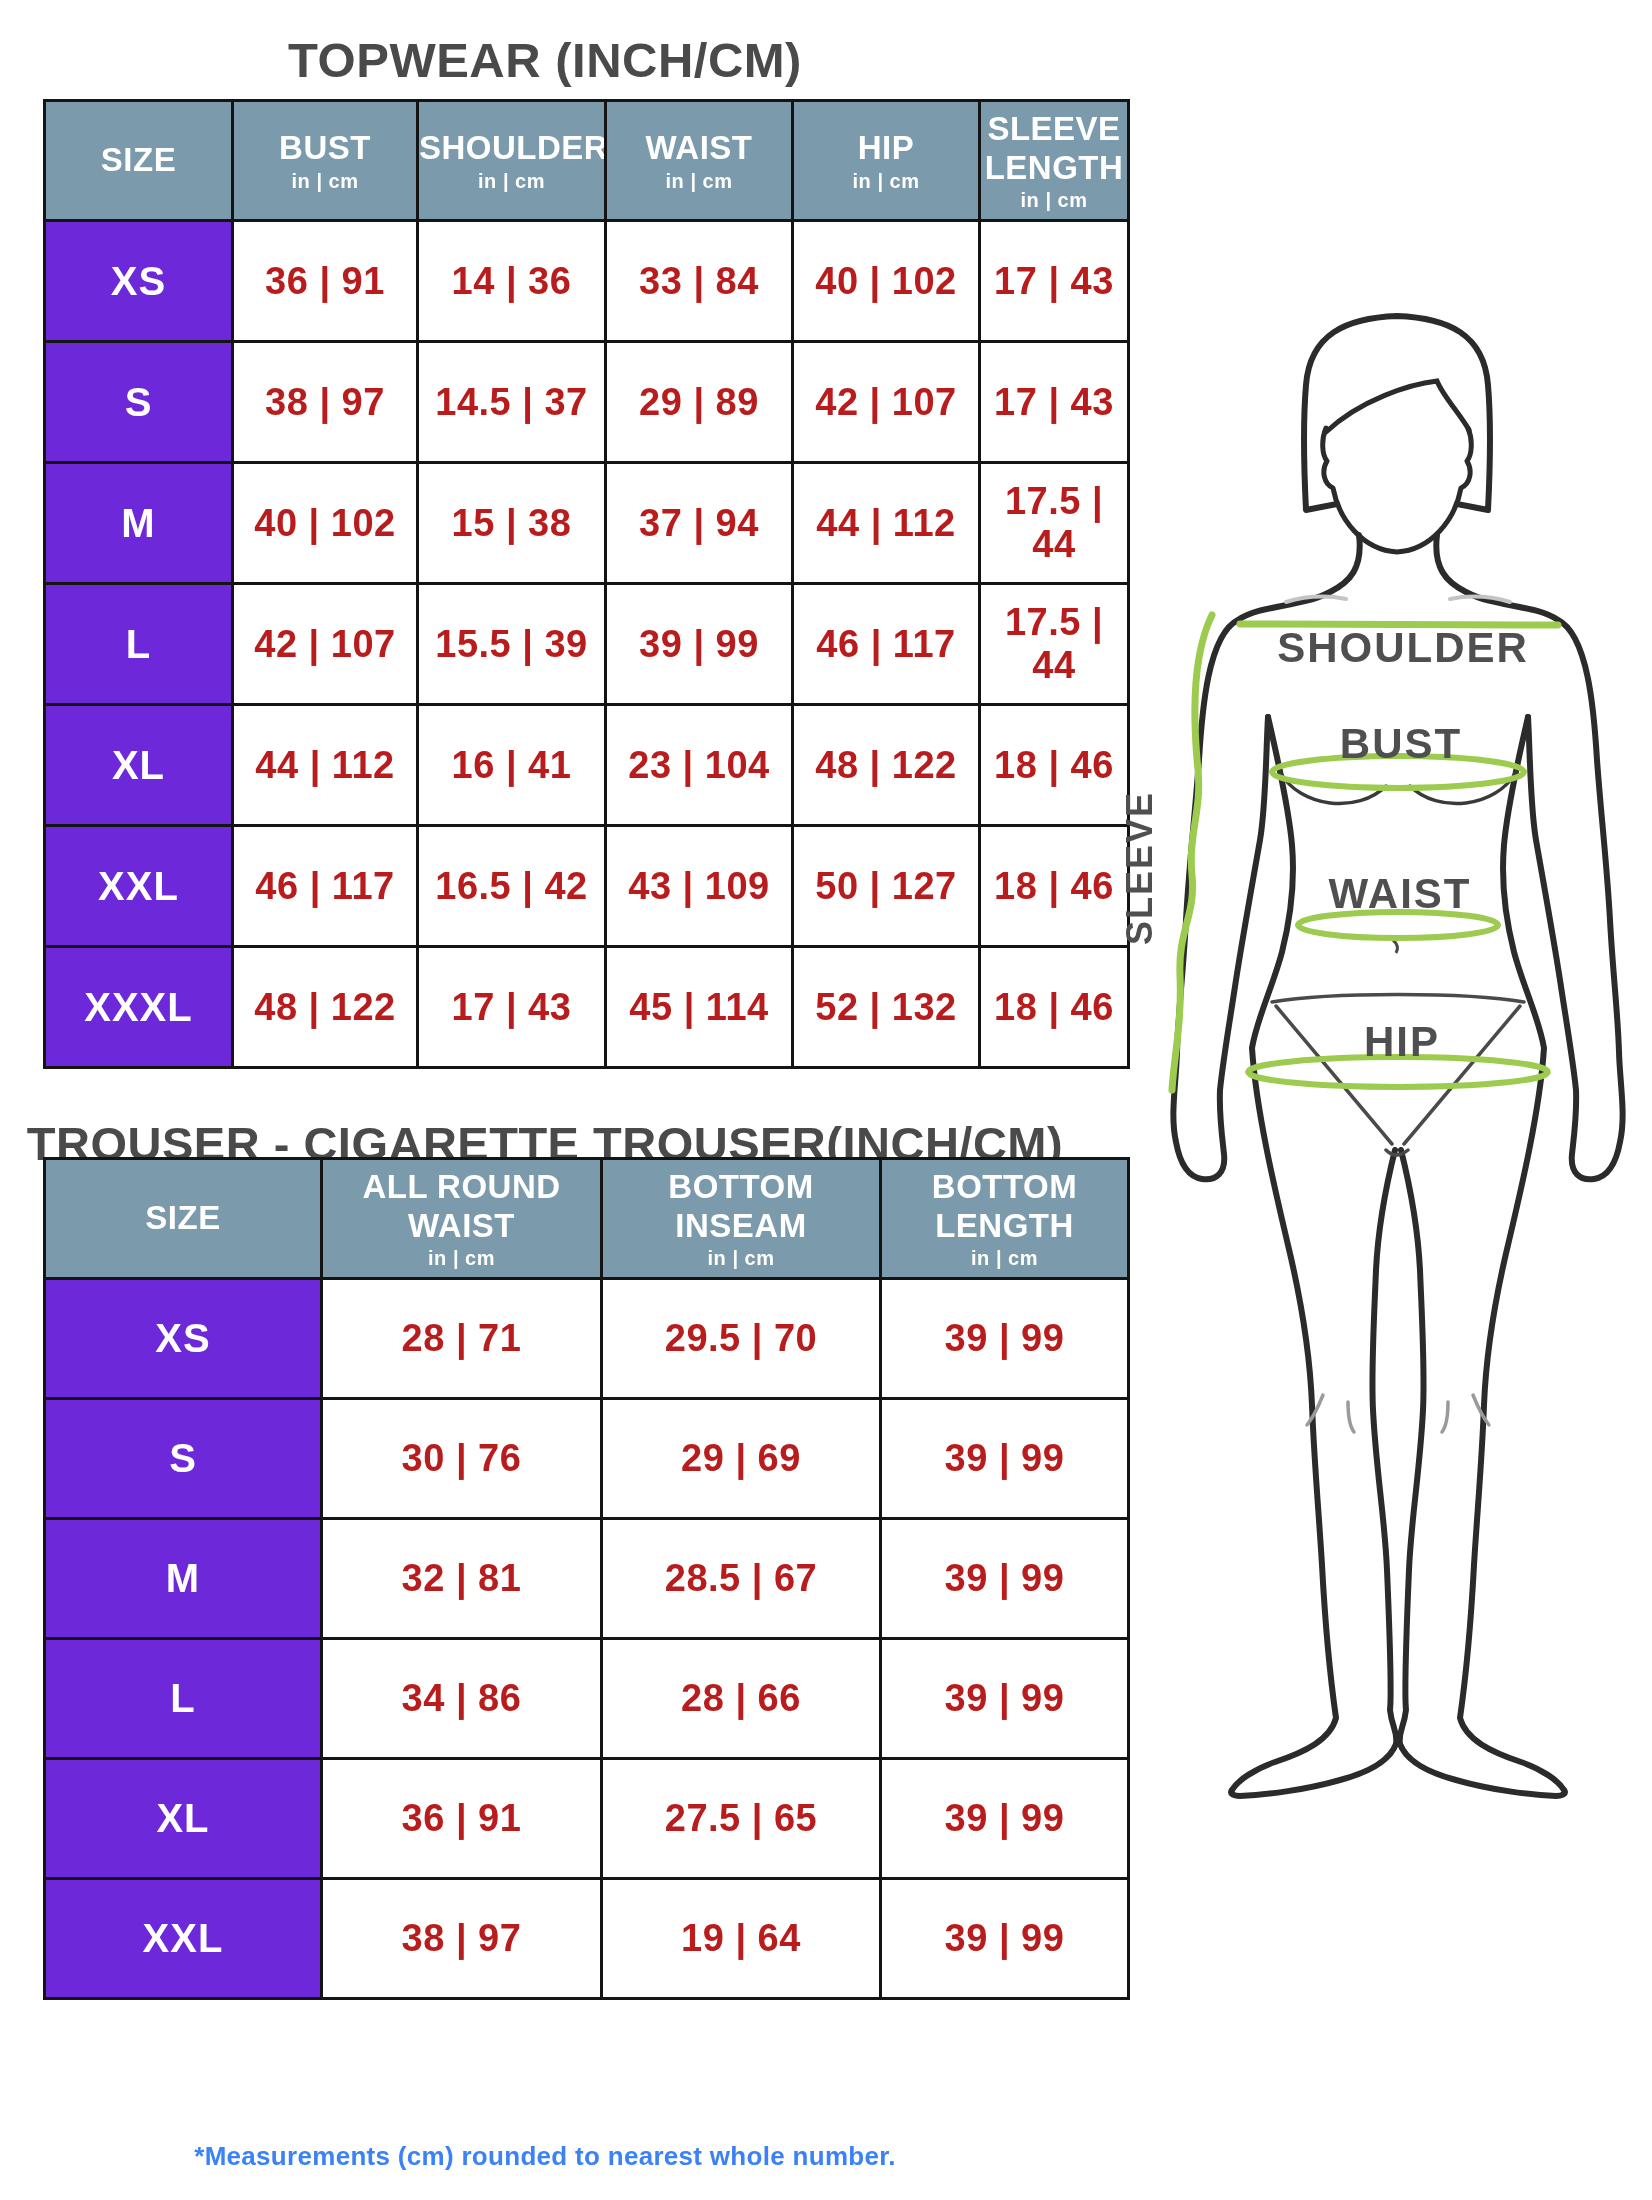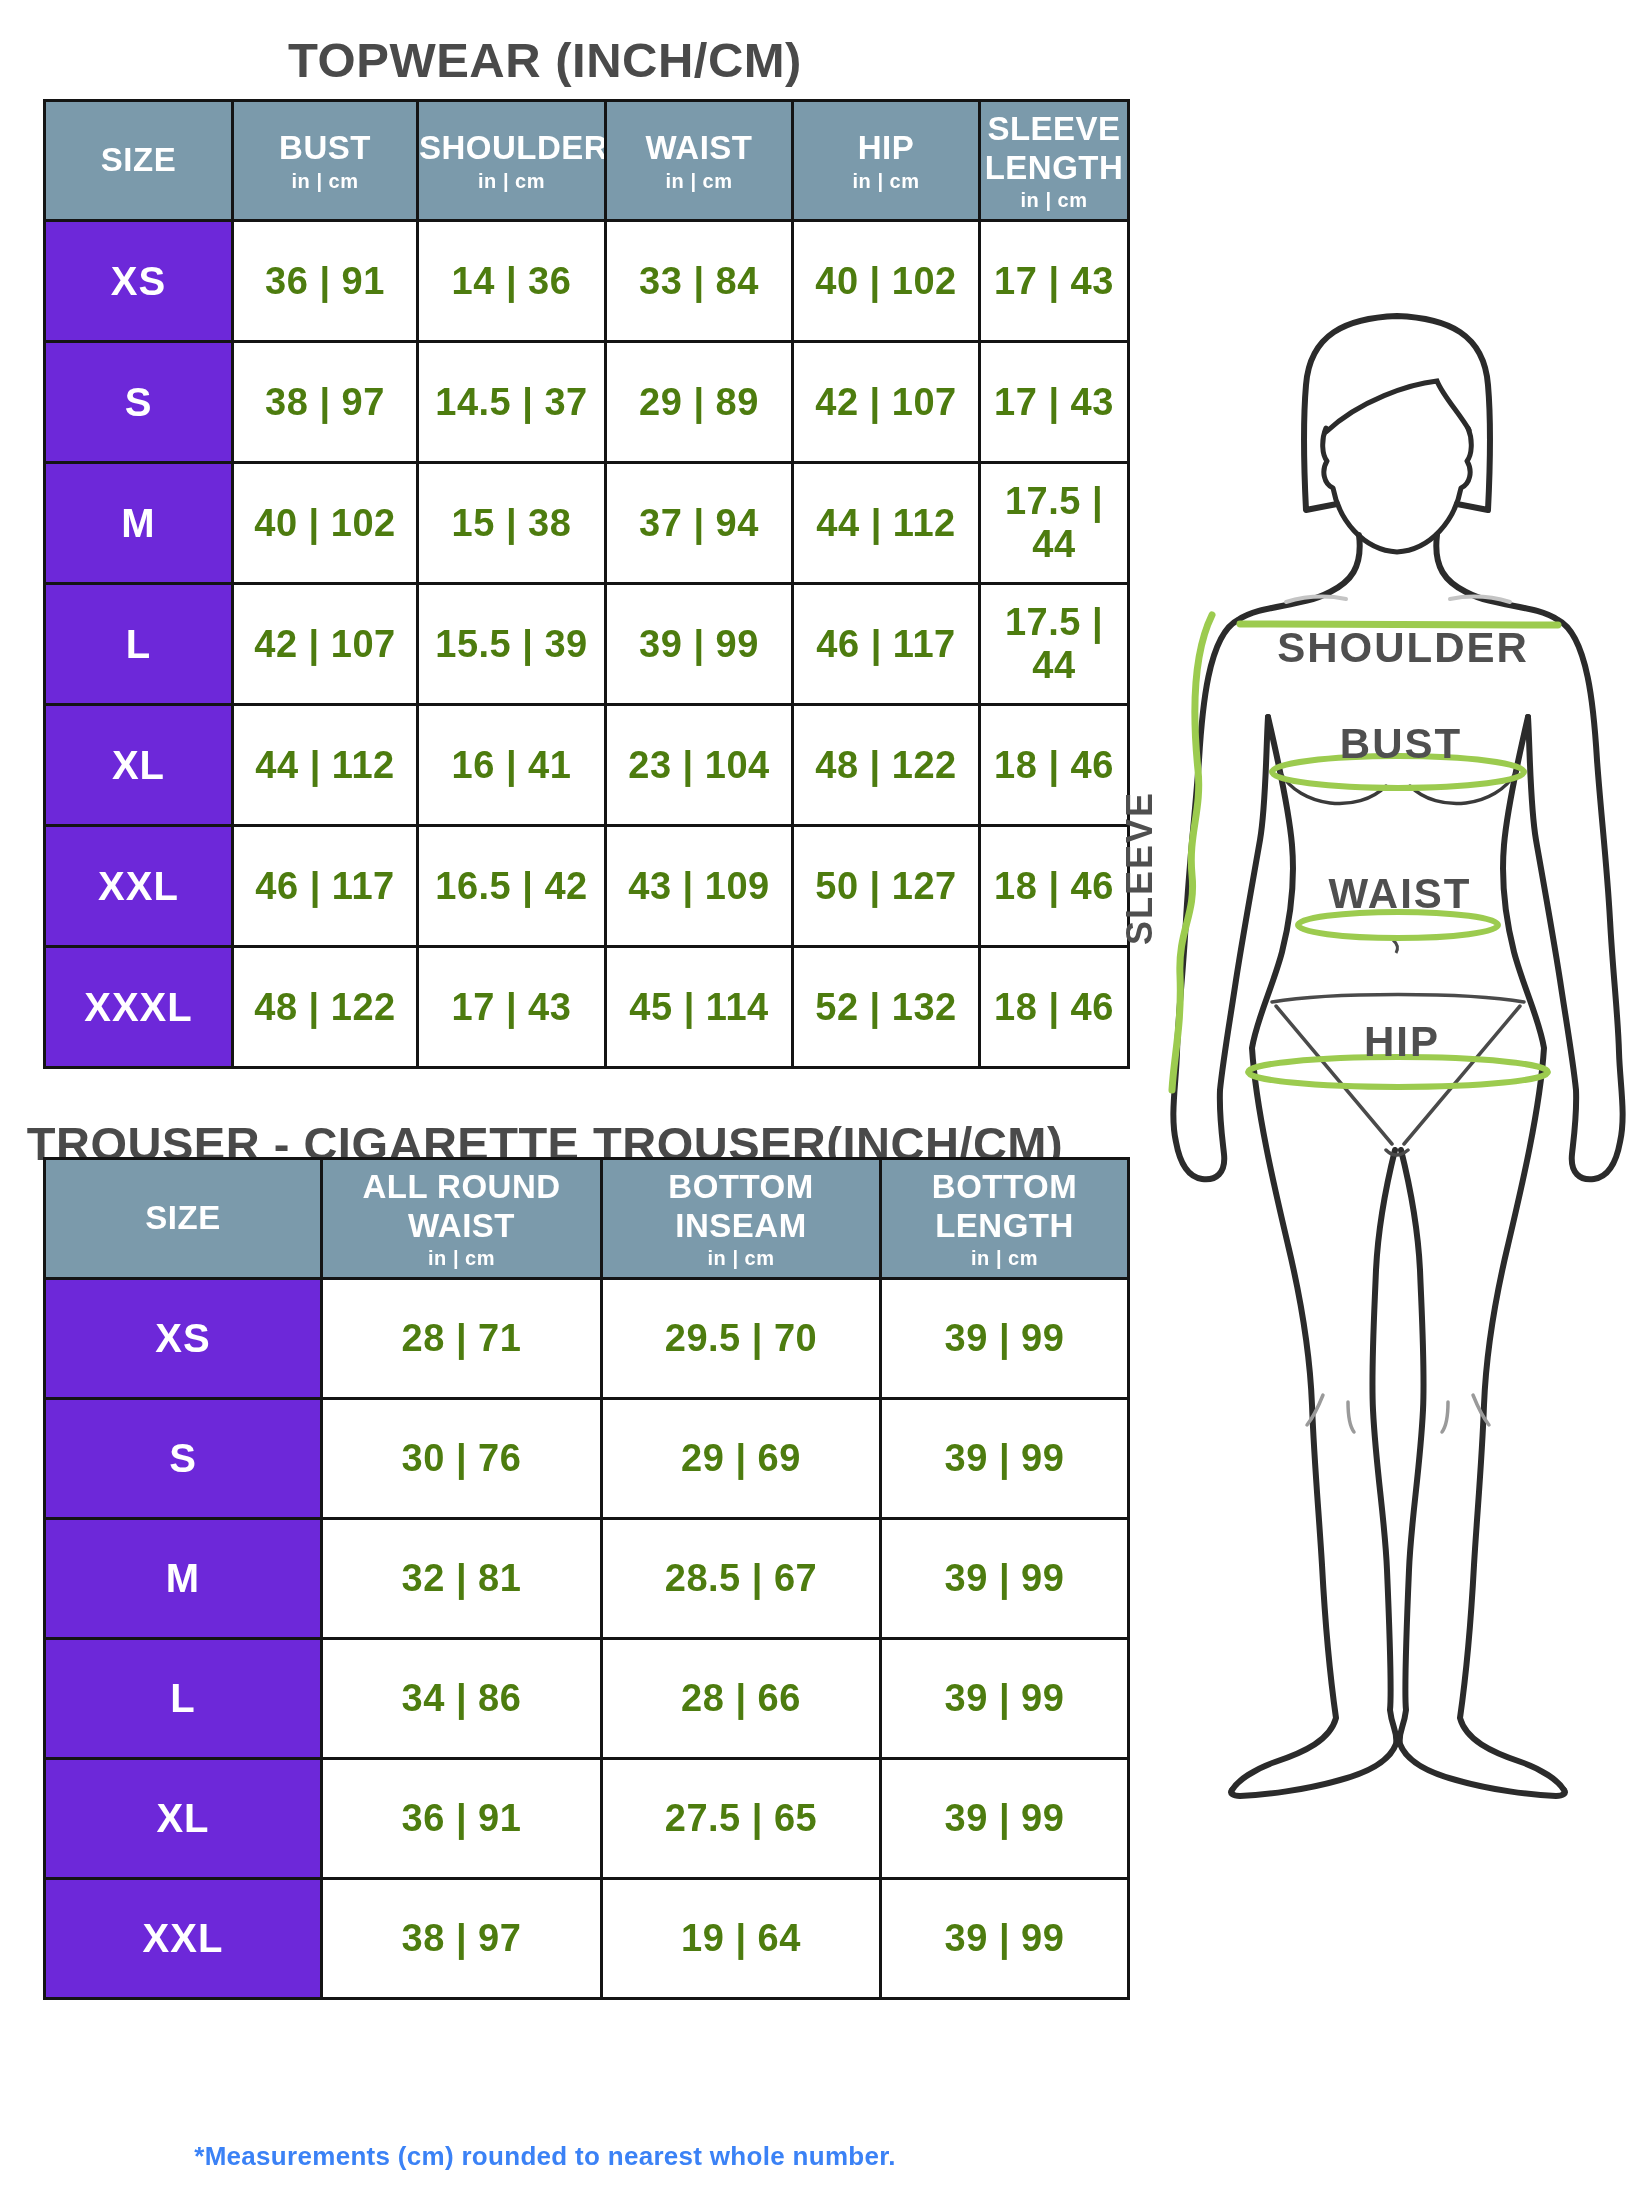--- a/index.html
+++ b/index.html
@@ -47,21 +47,21 @@
     display:block; font-size:20px; font-weight:bold; line-height:1.05;
     margin-top:3px; letter-spacing:0.5px;
   }
   .unit:empty { display:none; }
 
   td.size-cell {
     background:#6d28d9; color:#ffffff;
     font-size:40px; font-weight:bold; letter-spacing:1px;
   }
   td.value-cell {
-    color:#4d7c0f; font-size:38px; font-weight:bold; letter-spacing:0.5px;
+    color:#b91c1c; font-size:38px; font-weight:bold; letter-spacing:0.5px;
   }
 
   
   #footnote {
     left:0; top:2141px; width:1090px; text-align:center;
     font-size:26px; font-weight:bold; color:#3b82f6; letter-spacing:0.3px;
   }
 
   
   #figure-wrap { left:1090px; top:280px; width:562px; height:1560px; }

